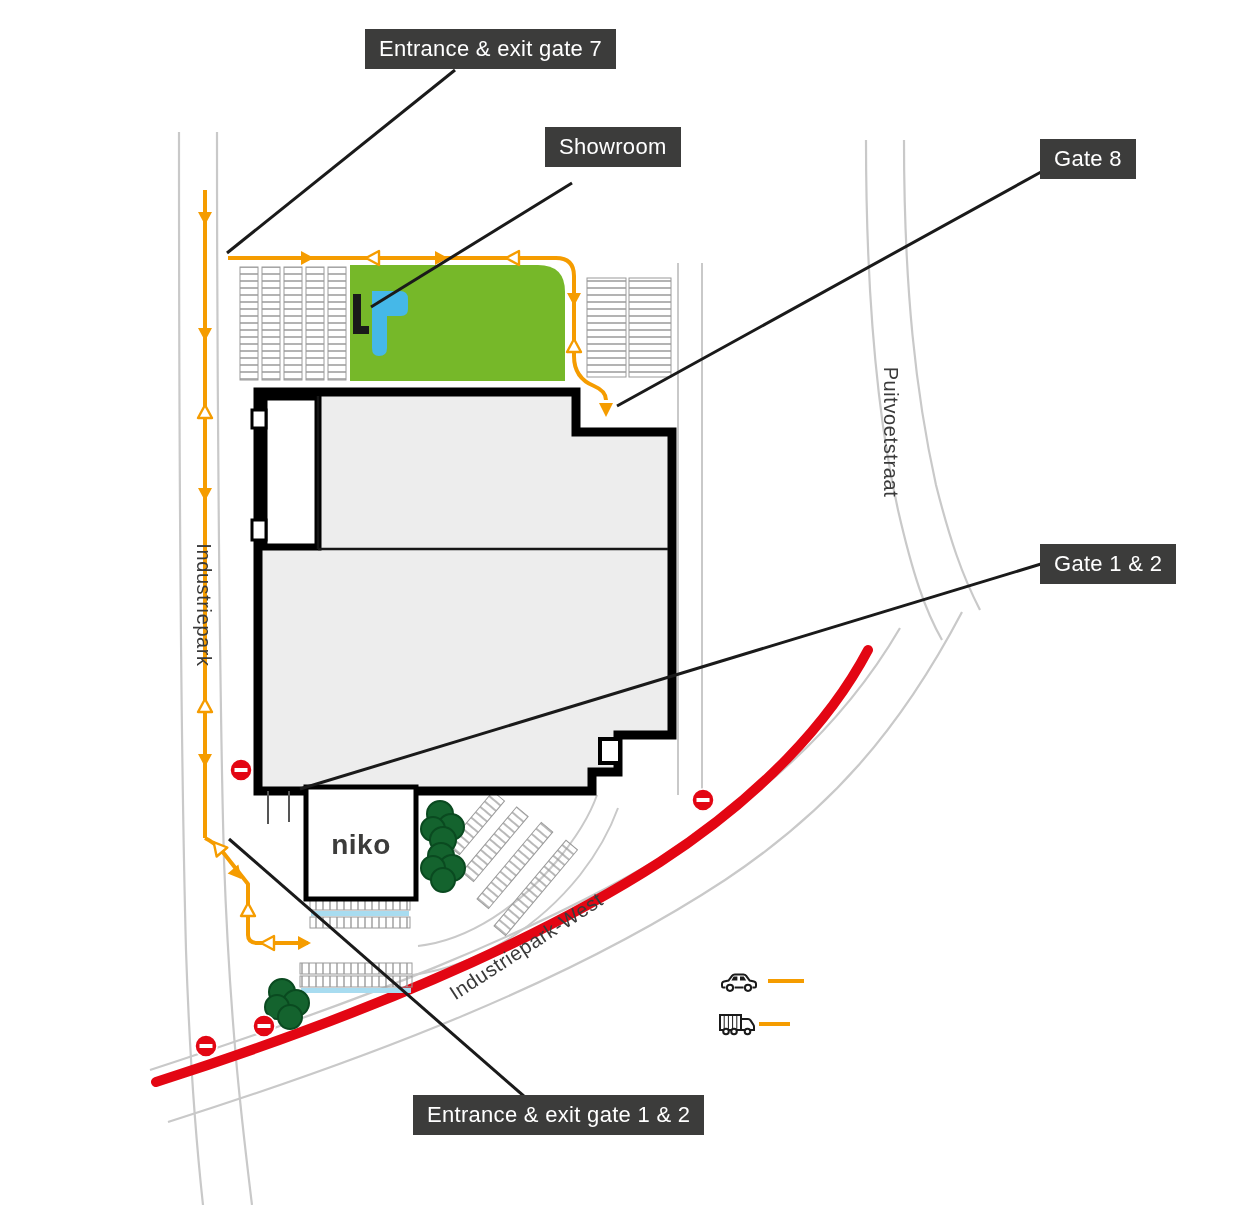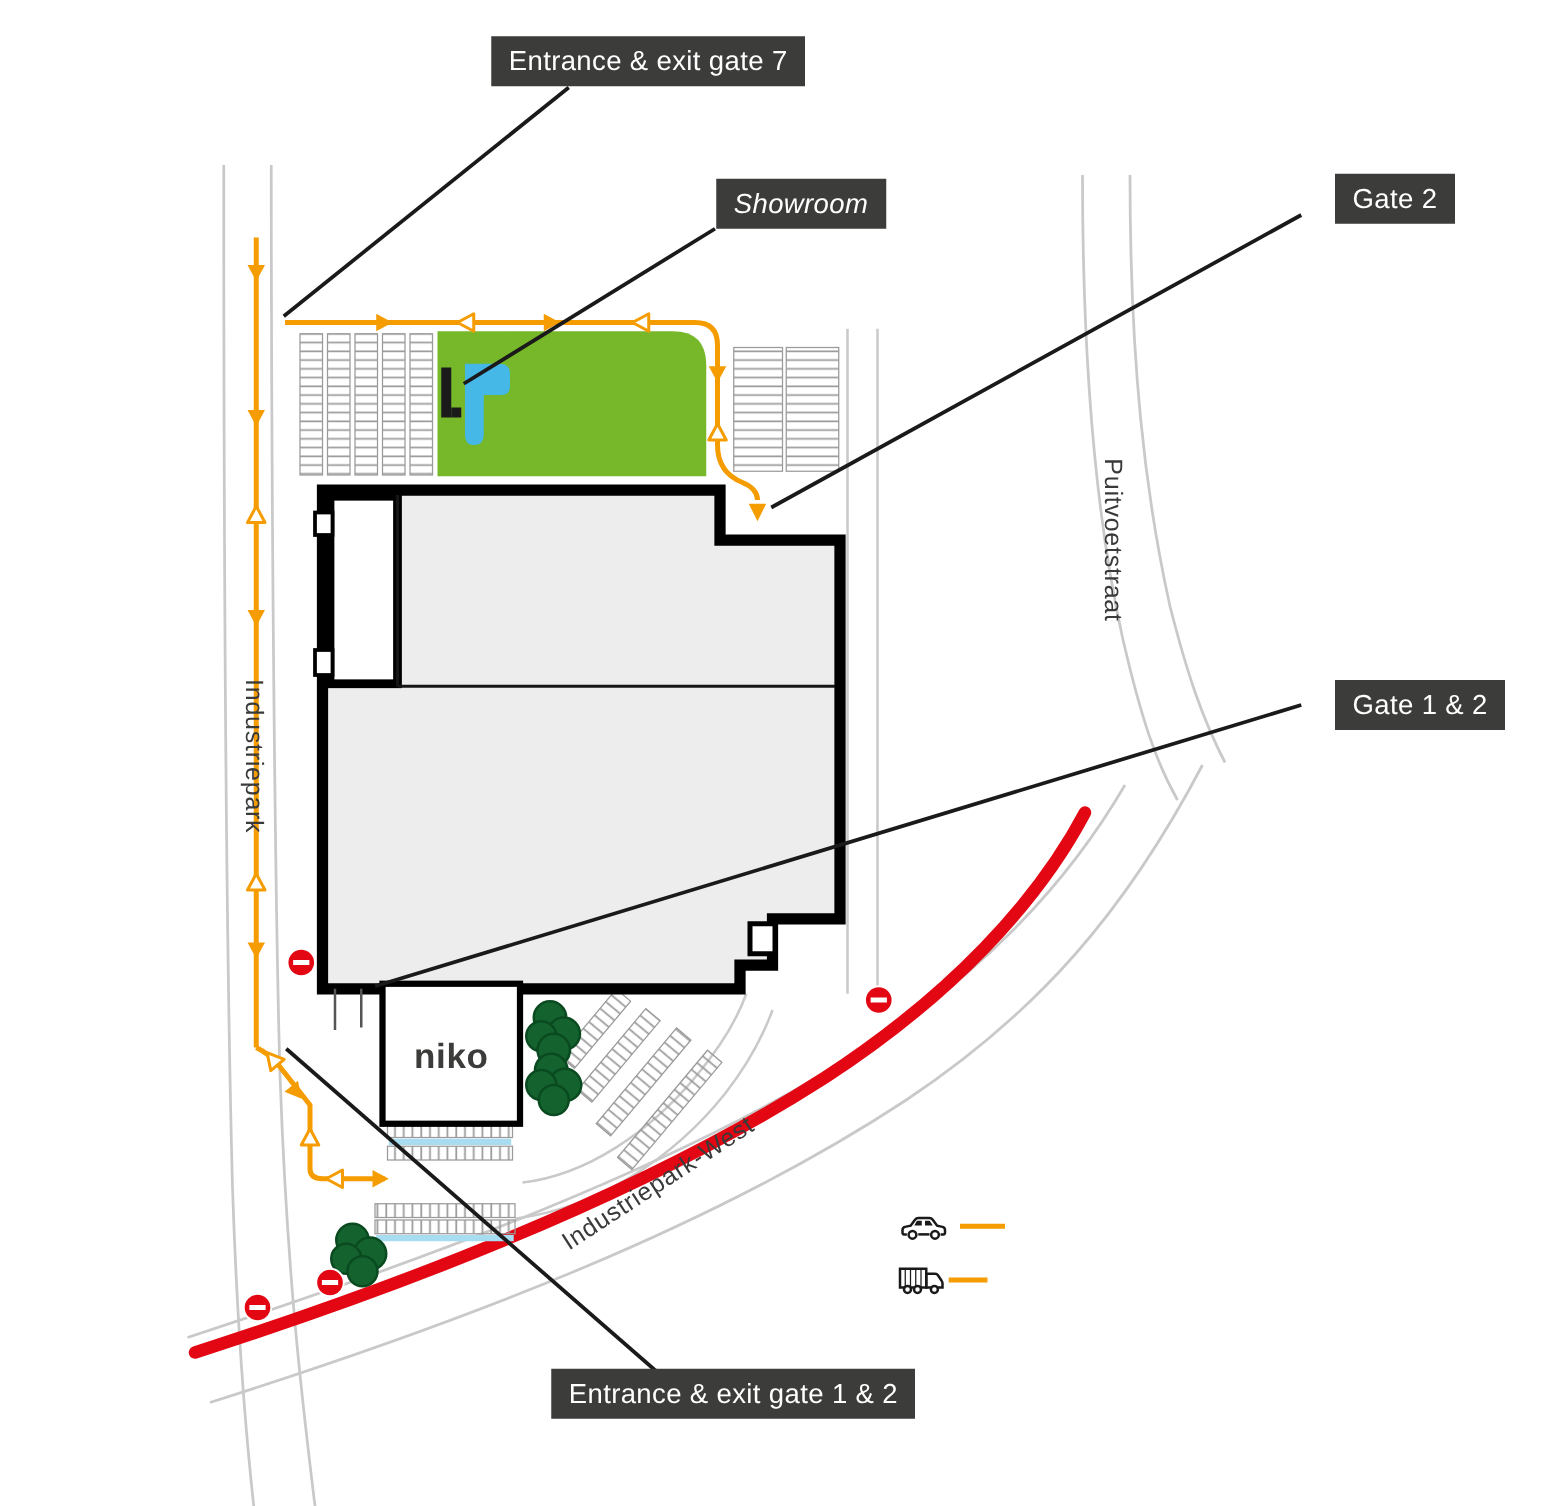--- a/index.html
+++ b/index.html
@@ -7,21 +7,21 @@
   .stage{
     position:relative;width:1240px;height:1205px;overflow:hidden;background:#fff;
     font-family:"Liberation Sans",sans-serif;
   }
   .stage svg{position:absolute;left:0;top:0;display:block;}
   .callout{
     position:absolute;
     background:var(--callout-bg,#3C3C3B);
     color:var(--callout-text,#fff);
     font-size:22px;line-height:1;padding:9px 14px;
-    white-space:nowrap;letter-spacing:.3px;margin-left:28px;
+    white-space:nowrap;letter-spacing:.3px;
   }
   
   .road{fill:none;stroke:var(--road-gray,#C9C9C9);stroke-width:2.2;}
   .innerroad{fill:none;stroke:var(--road-gray,#C9C9C9);stroke-width:2;}
   .closed{fill:none;stroke:var(--road-closed-red,#E30613);stroke-width:10;stroke-linecap:round;}
   .route{fill:none;stroke:var(--route-orange,#F59C00);stroke-width:4;stroke-linejoin:round;}
   .arrow-filled{fill:var(--route-orange,#F59C00);stroke:none;}
   .arrow-open{fill:#fff;stroke:var(--route-orange,#F59C00);stroke-width:2.4;stroke-linejoin:round;}
   .leader{stroke:#1a1a1a;stroke-width:3;fill:none;}
   .building{fill:var(--building-fill,#EDEDED);stroke:#000;stroke-width:9;}
@@ -214,18 +214,18 @@
       <path class="icon-stroke" d="M22,7 H29 Q30.6,7 31.5,8.4 L34.3,12.6 Q35,13.6 35,14.8 V18 H22 Z"></path>
       <circle class="wheel" cx="7" cy="19.5" r="2.8"></circle>
       <circle class="wheel" cx="15" cy="19.5" r="2.8"></circle>
       <circle class="wheel" cx="28.5" cy="19.5" r="2.8"></circle>
     </g>
     <path class="route" d="M759,1024 H790"></path>
   </g>
 </svg>
 
 <div class="callout" style="left:365px;top:29px;">Entrance &amp; exit gate 7</div>
-<div class="callout" style="left:545px;top:143px;font-style:italic;">Showroom</div>
-<div class="callout" style="left:1040px;top:139px;">Gate 2</div>
+<div class="callout" style="left:545px;top:127px;">Showroom</div>
+<div class="callout" style="left:1040px;top:139px;">Gate 8</div>
 <div class="callout" style="left:1040px;top:544px;">Gate 1 &amp; 2</div>
 <div class="callout" style="left:413px;top:1095px;">Entrance &amp; exit gate 1 &amp; 2</div>
 
 </div>
 
 </body></html>

